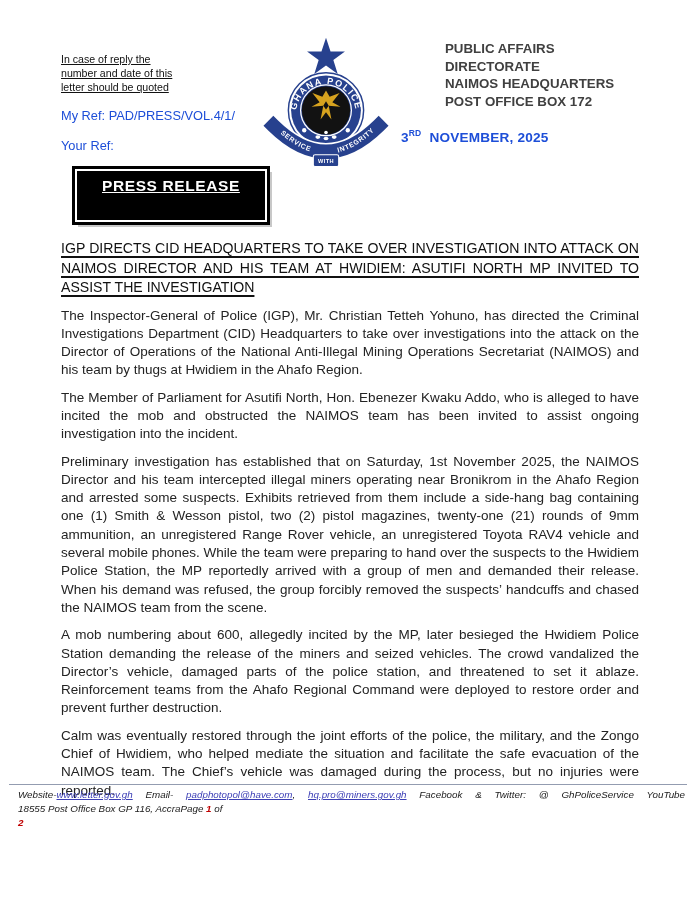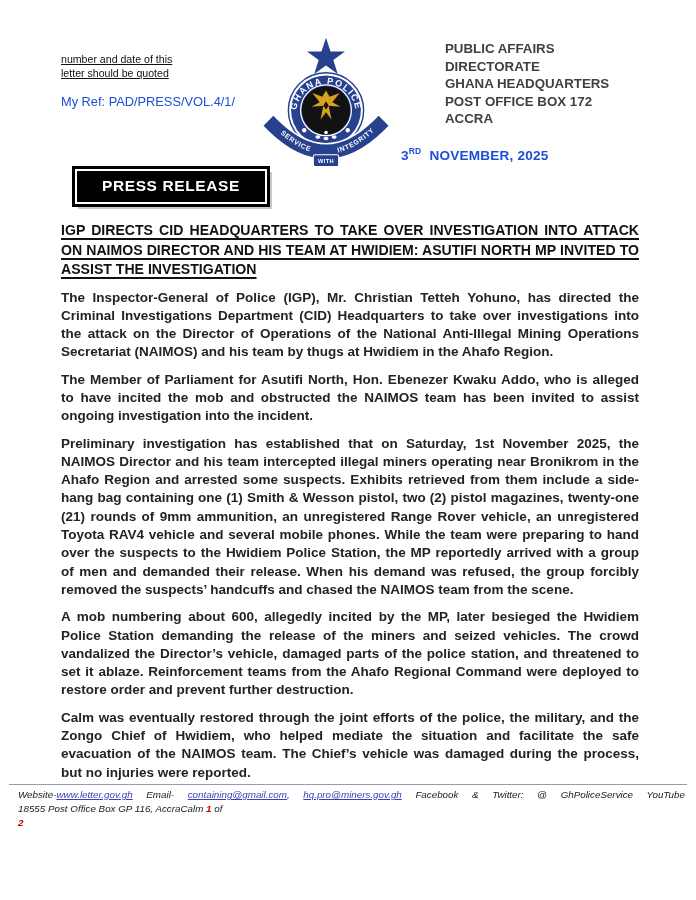--- a/index.html
+++ b/index.html
@@ -26,33 +26,34 @@
   .dir-line { font-size:13.3px; font-weight:700; line-height:17.5px; color:#404040;margin-left:44px; }
   .date-line { margin-top:18px; font-size:13.6px; font-weight:700; color:#1d4ed8; letter-spacing:.2px; }
   .date-line sup { font-size:8.5px; vertical-align:super; }
   .date-gap { display:inline-block; width:8px; }
 
   
   .stamp-wrap { margin-top:5px; margin-left:14px; }
   .stamp {
     display:inline-block; background:#000; color:#fff;
     font-weight:700; font-size:15.5px; letter-spacing:.6px;
-    padding:6px 25px 7px; border:2px solid #fff;
+    padding:6px 25px 25px; border:2px solid #fff;
     box-shadow:0 0 0 3px #000, 4px 4px 0 1px #c8c8c8;
+    text-decoration:underline;
   }
 
   
   .title {
-    margin:17px 0 0; font-size:14.1px; font-weight:700;
+    margin:17px 0 0; font-size:14.1px; font-weight:400;
     text-align:justify; line-height:19.5px; color:#111;
   }
   .title .u { text-decoration:underline; text-decoration-thickness:1.5px; text-underline-offset:2.5px; }
   .para {
     font-size:13.5px; line-height:18.3px; text-align:justify;
-    color:#232323; margin:9px 0 9px;font-weight:bold;
+    color:#232323; margin:9px 0 9px;
   }
   .para:first-of-type { margin-top:12px; }
 
   
   .footer {
     position:absolute; left:9px; right:9px; top:784px;
     border-top:1.5px solid #939cb0; padding:3px 2px 0 9px;
     font-style:italic; font-size:9.8px; line-height:13.8px; color:#1a1a1a;
   }
   .f-just { text-align:justify; text-align-last:justify; }
@@ -67,24 +68,26 @@
 </style>
 </head>
 <body>
 
 <div class="page">
 
   <div class="header-row">
 
     <div class="h-left">
       <div class="note">
+        <div class="note-line">In case of reply the</div>
         <div class="note-line">number and date of this</div>
         <div class="note-line">letter should be quoted</div>
       </div>
       <div class="ref-line my-ref">My Ref: PAD/PRESS/VOL.4/1/</div>
+      <div class="ref-line your-ref">Your Ref:</div>
     </div>
 
     <div class="h-logo">
       <svg width="130" height="136" viewBox="0 0 140 150">
 
         <polygon points="70,2 75,17.1 90.9,17.2 78.1,26.6 82.9,41.8 70,32.5 57.1,41.8 61.9,26.6 49.1,17.2 65,17.1" fill="#27418e"></polygon>
 
         <circle cx="70" cy="82" r="41.5" fill="#ffffff" stroke-width="1.6" stroke="#27418e"></circle>
         <circle cx="70" cy="82" r="38.5" fill="#27418e"></circle>
         <circle cx="70" cy="82" r="28" fill="none" stroke="#ffffff" stroke-width="1.4"></circle>
@@ -111,47 +114,46 @@
         <text class="ribbon-text"><textPath href="#arcRibbon" startOffset="21%" text-anchor="middle">SERVICE</textPath></text>
         <text class="ribbon-text"><textPath href="#arcRibbon" startOffset="79%" text-anchor="middle">INTEGRITY</textPath></text>
 
         <rect x="56" y="131" width="28" height="13" rx="2" stroke="#ffffff" stroke-width="1.2" fill="#27418e"></rect>
         <text class="with-text" x="70" y="140" text-anchor="middle">WITH</text>
       </svg>
     </div>
 
     <div class="h-right">
       <div class="dir-line">PUBLIC AFFAIRS DIRECTORATE</div>
-      <div class="dir-line">GHANA HEADQUARTERS</div>
+      <div class="dir-line">NAIMOS HEADQUARTERS</div>
       <div class="dir-line">POST OFFICE BOX 172</div>
-      <div class="dir-line">ACCRA</div>
       <div class="date-line"><span>3</span><sup>RD</sup><span class="date-gap"></span><span>NOVEMBER, 2025</span></div>
     </div>
   </div>
 
   <div class="stamp-wrap">
     <span class="stamp">PRESS RELEASE</span>
   </div>
 
   <p class="title"><span class="u">IGP DIRECTS CID HEADQUARTERS TO TAKE OVER INVESTIGATION INTO ATTACK ON NAIMOS DIRECTOR AND HIS TEAM AT HWIDIEM: ASUTIFI NORTH MP INVITED TO ASSIST THE INVESTIGATION</span></p>
 
   <p class="para">The Inspector-General of Police (IGP), Mr. Christian Tetteh Yohuno, has directed the Criminal Investigations Department (CID) Headquarters to take over investigations into the attack on the Director of Operations of the National Anti-Illegal Mining Operations Secretariat (NAIMOS) and his team by thugs at Hwidiem in the Ahafo Region.</p>
   <p class="para">The Member of Parliament for Asutifi North, Hon. Ebenezer Kwaku Addo, who is alleged to have incited the mob and obstructed the NAIMOS team has been invited to assist ongoing investigation into the incident.</p>
   <p class="para">Preliminary investigation has established that on Saturday, 1st November 2025, the NAIMOS Director and his team intercepted illegal miners operating near Bronikrom in the Ahafo Region and arrested some suspects. Exhibits retrieved from them include a side-hang bag containing one (1) Smith &amp; Wesson pistol, two (2) pistol magazines, twenty-one (21) rounds of 9mm ammunition, an unregistered Range Rover vehicle, an unregistered Toyota RAV4 vehicle and several mobile phones. While the team were preparing to hand over the suspects to the Hwidiem Police Station, the MP reportedly arrived with a group of men and demanded their release. When his demand was refused, the group forcibly removed the suspects’ handcuffs and chased the NAIMOS team from the scene.</p>
   <p class="para">A mob numbering about 600, allegedly incited by the MP, later besieged the Hwidiem Police Station demanding the release of the miners and seized vehicles. The crowd vandalized the Director’s vehicle, damaged parts of the police station, and threatened to set it ablaze. Reinforcement teams from the Ahafo Regional Command were deployed to restore order and prevent further destruction.</p>
   <p class="para">Calm was eventually restored through the joint efforts of the police, the military, and the Zongo Chief of Hwidiem, who helped mediate the situation and facilitate the safe evacuation of the NAIMOS team. The Chief’s vehicle was damaged during the process, but no injuries were reported.</p>
 
   <div class="footer">
     <div class="f-just">
       <span>Website-</span><a class="flink">www.letter.gov.gh</a>
       <span>Email-</span>
-      <a class="flink">containing@gmail.com</a><span>,</span>
+      <a class="flink">padphotopol@have.com</a><span>,</span>
       <a class="flink">hq.pro@miners.gov.gh</a>
       <span>Facebook &amp; Twitter: @ GhPoliceService YouTube</span>
     </div>
     <div class="f-l3">
       <span>18555 Post Office Box GP 116, Accra</span>
-      <span><span>Calm</span> <span class="pgnum">1</span> <span>of</span></span>
+      <span><span>Page</span> <span class="pgnum">1</span> <span>of</span></span>
     </div>
     <div><span class="pgnum">2</span></div>
   </div>
 
 </div>
 
 </body></html>

